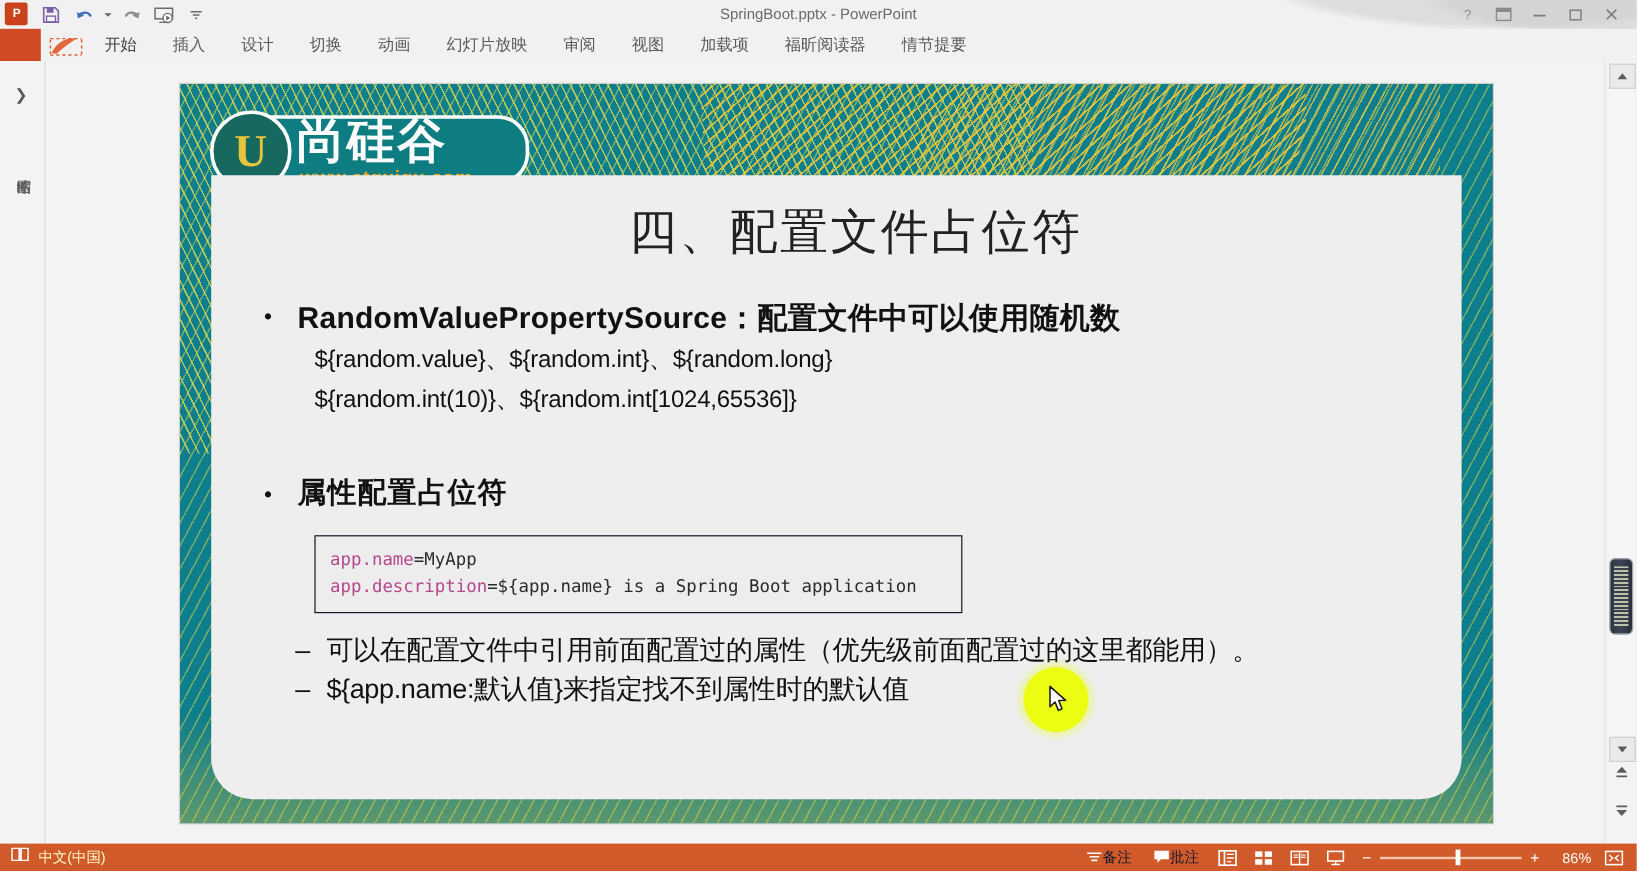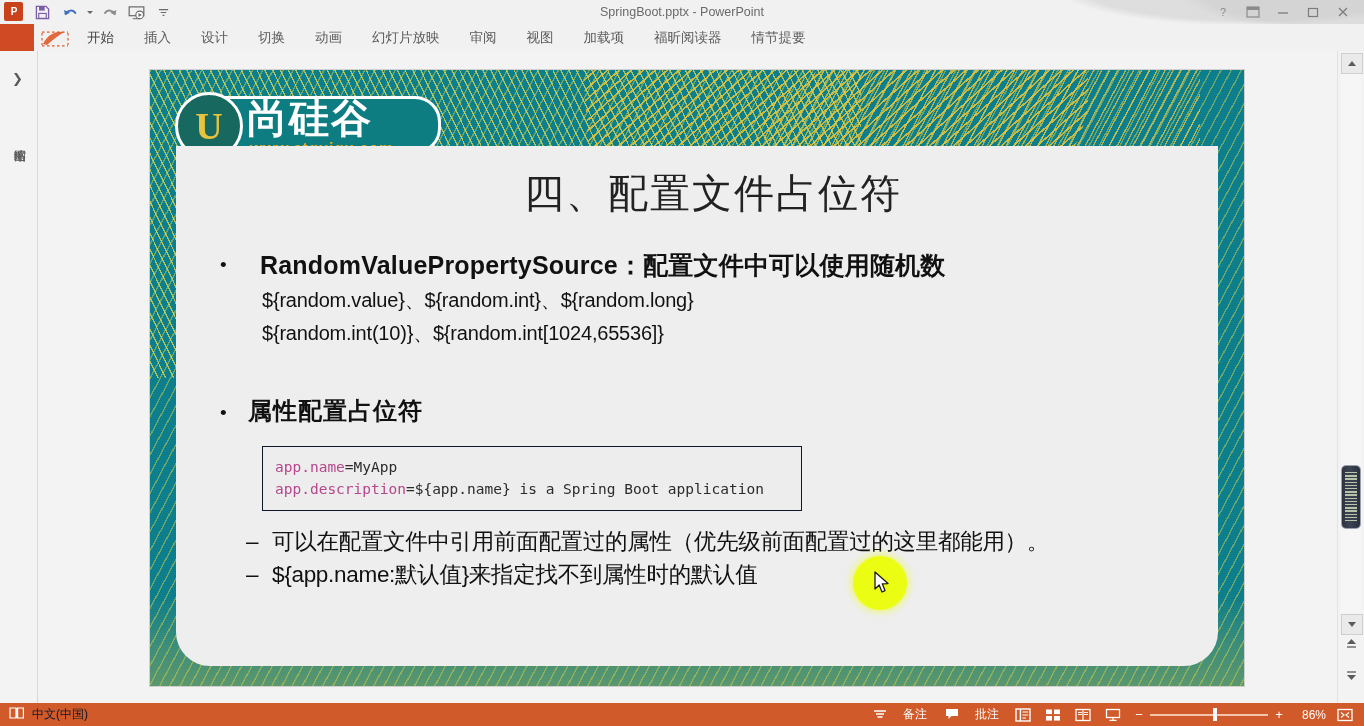--- a/index.html
+++ b/index.html
@@ -146,21 +146,21 @@
   }
   .slide-title{
     position:absolute;left:16px;top:20px;width:100%;text-align:center;
     font-size:40px;color:#222;letter-spacing:2px;
   }
   .body{
     position:absolute;left:44px;top:100px;width:960px;color:#111;
   }
   .b-row{display:flex;align-items:flex-start;}
   .bullet-dot{width:28px;font-size:19px;line-height:38px;color:#111;text-align:left;}
-  .b1-title{font-size:25px;font-weight:bold;line-height:38px;letter-spacing:.2px;margin-left:12px;}
+  .b1-title{font-size:25px;font-weight:bold;line-height:38px;letter-spacing:.2px;}
   .b-sub{font-size:20px;line-height:33px;margin-left:42px;letter-spacing:-.2px;}
   .b2{margin-top:44px;}
   .b2-title{font-size:24px;font-weight:bold;line-height:34px;letter-spacing:1px;}
 
   .codebox{
     margin:14px 0 0 42px;width:514px;background:#ededed;border:1px solid #0f172a;
     padding:9px 12px 10px 12px;
     font-family:"DejaVu Sans Mono","Liberation Mono",monospace;font-size:14.5px;line-height:22px;
   }
   .ckey{color:#b5478c;}
@@ -206,23 +206,23 @@
   .sb-next{top:618px;}
   .tri-up{width:0;height:0;border-left:4px solid transparent;border-right:4px solid transparent;border-bottom:5px solid #5c5c5c;}
   .tri-dn{width:0;height:0;border-left:4px solid transparent;border-right:4px solid transparent;border-top:5px solid #5c5c5c;}
 
   
   .status{
     position:absolute;left:0;top:703px;width:1364px;height:23px;background:#d05a2a;
     color:#fff;display:flex;align-items:center;
   }
   .st-left{display:flex;align-items:center;gap:7px;padding-left:9px;}
-  .st-text{font-size:12px;color:#0f172a;}
+  .st-text{font-size:12px;color:#fef9c3;}
   .st-right{position:absolute;right:4px;display:flex;align-items:center;gap:0;}
-  .st-item{display:flex;align-items:center;gap:16px;padding:0 9px;height:23px;font-size:12px;color:#ffffff;}
+  .st-item{display:flex;align-items:center;gap:0;padding:0 9px;height:23px;font-size:12px;color:#0f172a;}
   .st-icon-btn{width:30px;height:23px;display:flex;align-items:center;justify-content:center;}
   .zoom-wrap{display:flex;align-items:center;gap:6px;padding:0 6px;}
   .zm-sign{font-size:13px;color:#fff;width:10px;text-align:center;}
   .zm-track{position:relative;width:118px;height:23px;display:flex;align-items:center;}
   .zm-line{width:118px;height:2px;background:#f1c4ab;}
   .zm-handle{position:absolute;left:63px;width:4px;height:13px;background:#fff;}
   .zm-pct{font-size:12px;color:#fff;width:36px;text-align:right;padding-right:4px;}
 </style>
 </head>
 <body>

